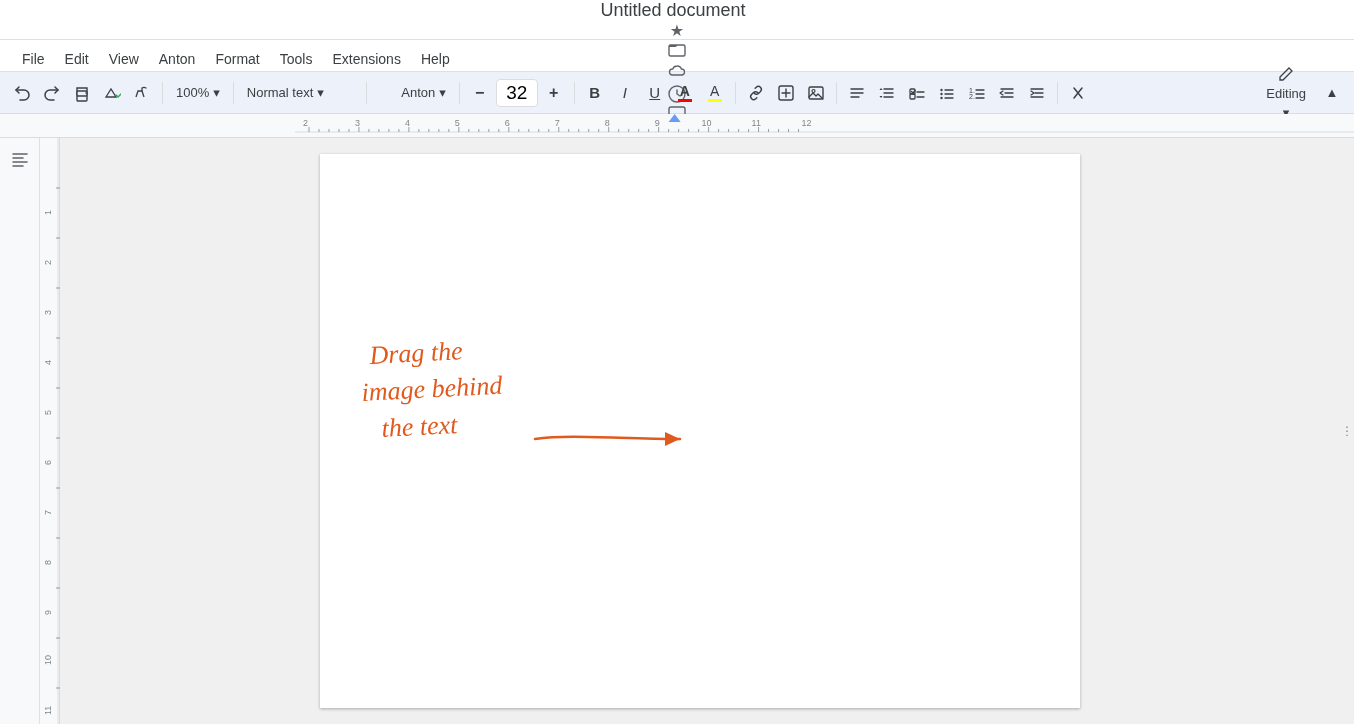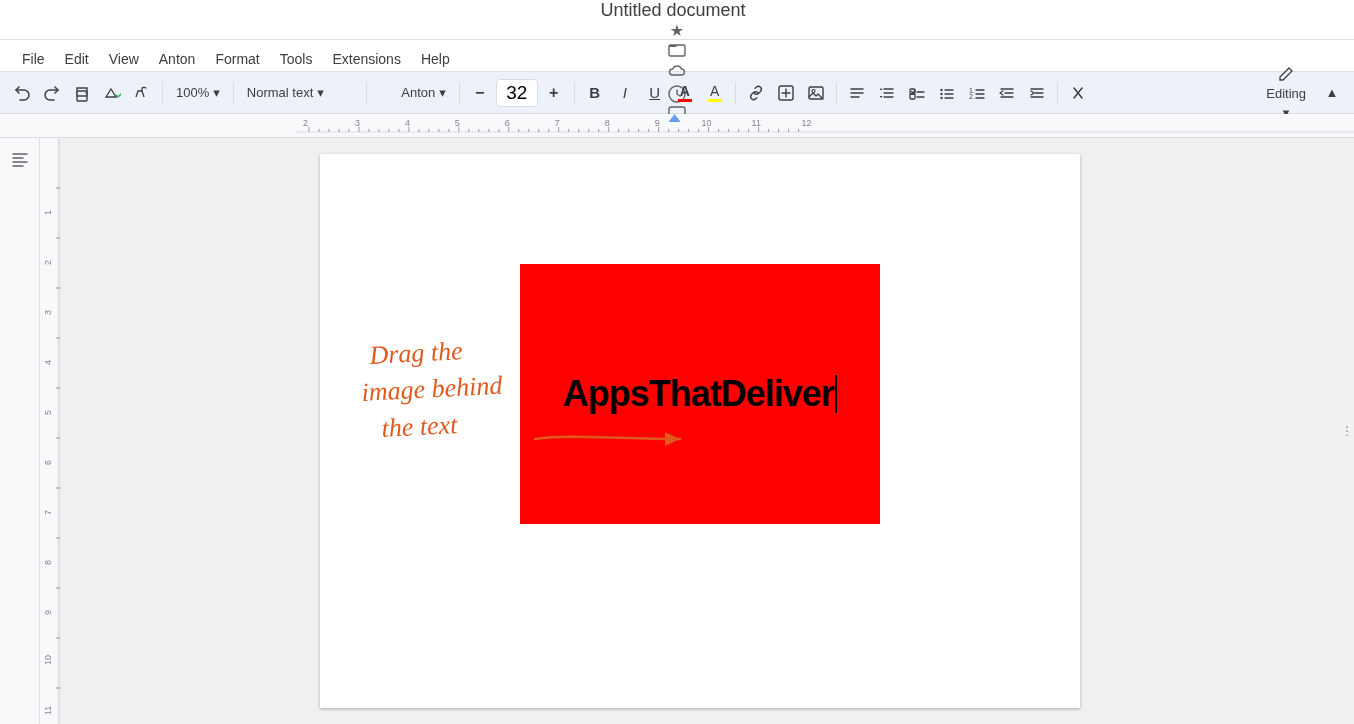--- a/index.html
+++ b/index.html
@@ -494,25 +494,20 @@
       <line x1="16" y1="400" x2="20" y2="400" stroke="#80868b" stroke-width="0.8"></line>
       <line x1="16" y1="450" x2="20" y2="450" stroke="#80868b" stroke-width="0.8"></line>
       <line x1="16" y1="500" x2="20" y2="500" stroke="#80868b" stroke-width="0.8"></line>
       <line x1="16" y1="550" x2="20" y2="550" stroke="#80868b" stroke-width="0.8"></line>
     </svg>
   </div>
 
   <div id="doc-area">
     <div id="page">
 
-      <div id="red-box">
-        <span id="red-box-text" style="font-family: Arial Black, Arial, sans-serif; font-weight: 900; font-size: 36px; letter-spacing: -1px;">AppsThatDeliver</span>
-
-        <span style="display:inline-block;width:2px;height:38px;background:#000;vertical-align:middle;margin-left:1px;"></span>
-      </div>
 
       <svg style="position:absolute;left:20px;top:155px;width:490px;height:300px;" viewBox="0 0 490 300">
 
         <text x="30" y="55" font-family="Comic Sans MS, Chalkboard SE, cursive" font-size="26" fill="#e05a1e" font-style="italic" transform="rotate(-3, 30, 55)">Drag the</text>
         <text x="22" y="92" font-family="Comic Sans MS, Chalkboard SE, cursive" font-size="26" fill="#e05a1e" font-style="italic" transform="rotate(-3, 22, 92)">image behind</text>
         <text x="42" y="128" font-family="Comic Sans MS, Chalkboard SE, cursive" font-size="26" fill="#e05a1e" font-style="italic" transform="rotate(-3, 42, 128)">the text</text>
 
         <path d="M195 130 C230 125, 280 130, 340 130" stroke="#e05a1e" stroke-width="2.5" fill="none" stroke-linecap="round"></path>
 
         <polygon points="340,130 325,123 325,137" fill="#e05a1e"></polygon>

